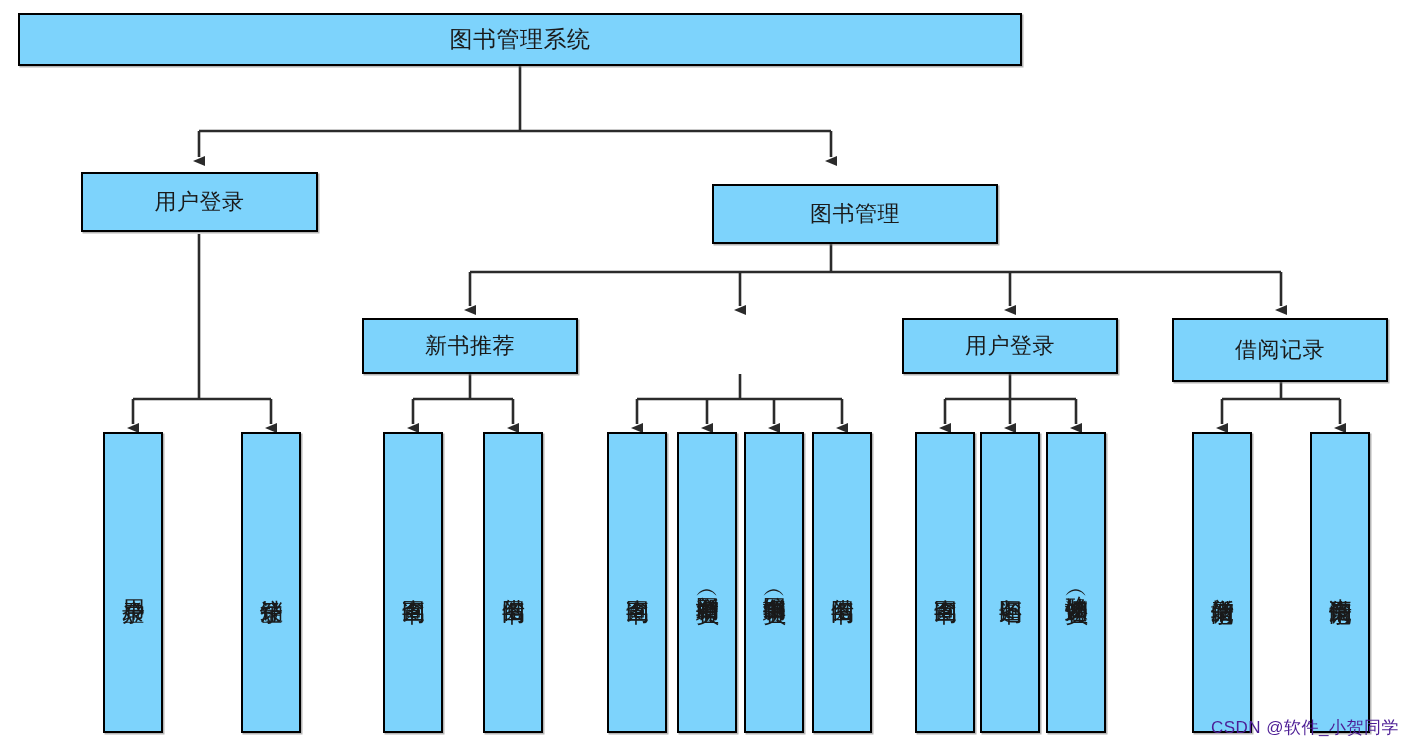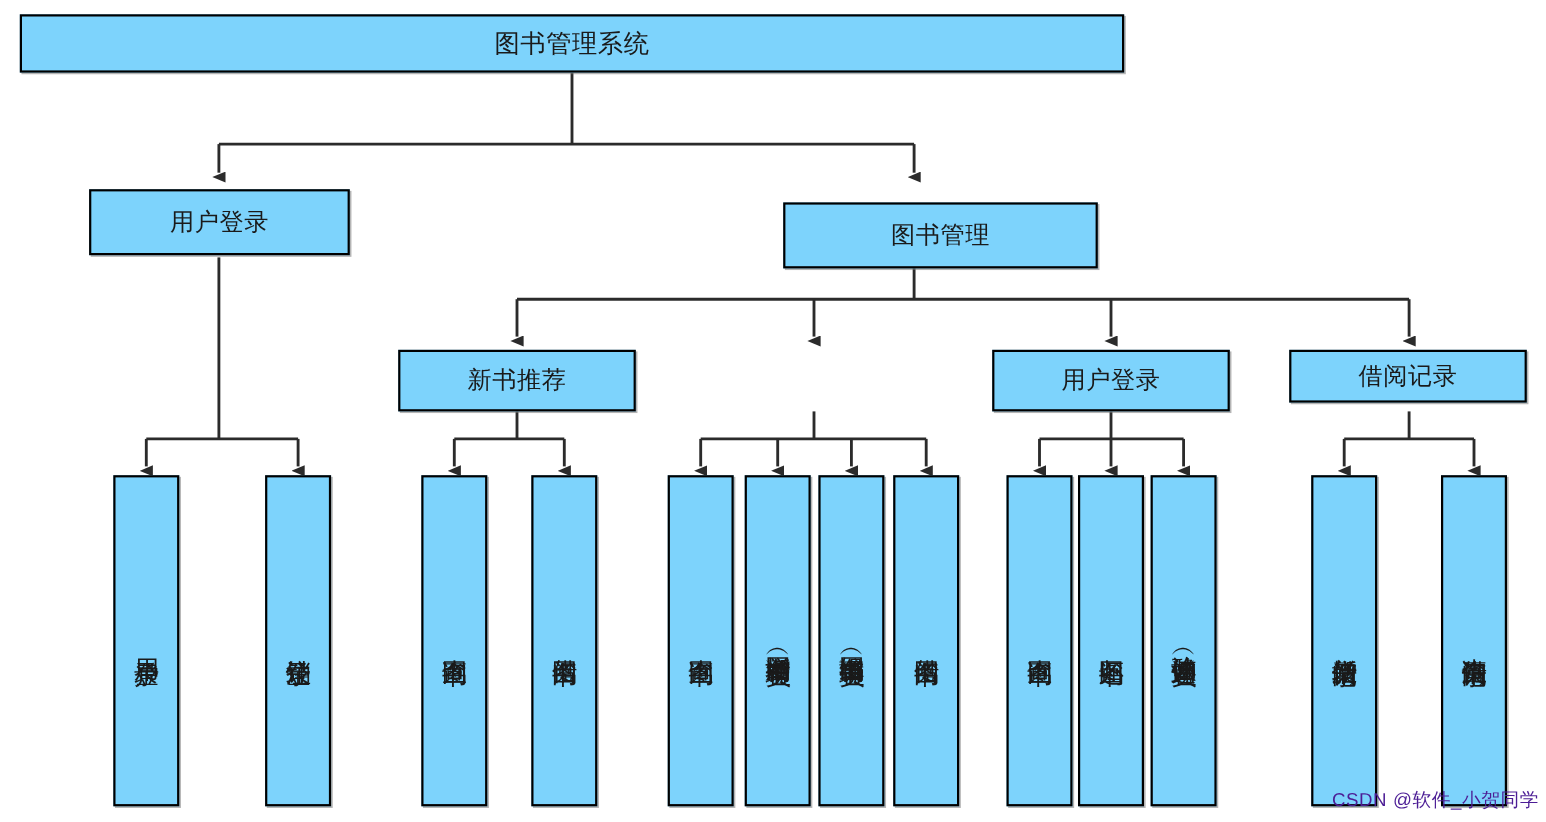--- a/index.html
+++ b/index.html
@@ -121,21 +121,21 @@
   <div class="node lvl1" style="left:712px;top:184px;width:286px;height:60px;">
     <span class="lbl">图书管理</span>
   </div>
 
   <div class="node lvl2" style="left:362px;top:318px;width:216px;height:56px;">
     <span class="lbl">新书推荐</span>
   </div>
   <div class="node lvl2" style="left:902px;top:318px;width:216px;height:56px;">
     <span class="lbl">用户登录</span>
   </div>
-  <div class="node lvl2" style="left:1172px;top:318px;width:216px;height:48px;">
+  <div class="node lvl2" style="left:1172px;top:318px;width:216px;height:64px;">
     <span class="lbl">借阅记录</span>
   </div>
 
   <div class="node leaf" style="left:103px;top:432px;width:60px;height:301px;">
     <span class="lbl">用户登录</span>
   </div>
   <div class="node leaf" style="left:241px;top:432px;width:60px;height:301px;">
     <span class="lbl">注销登录</span>
   </div>
 

